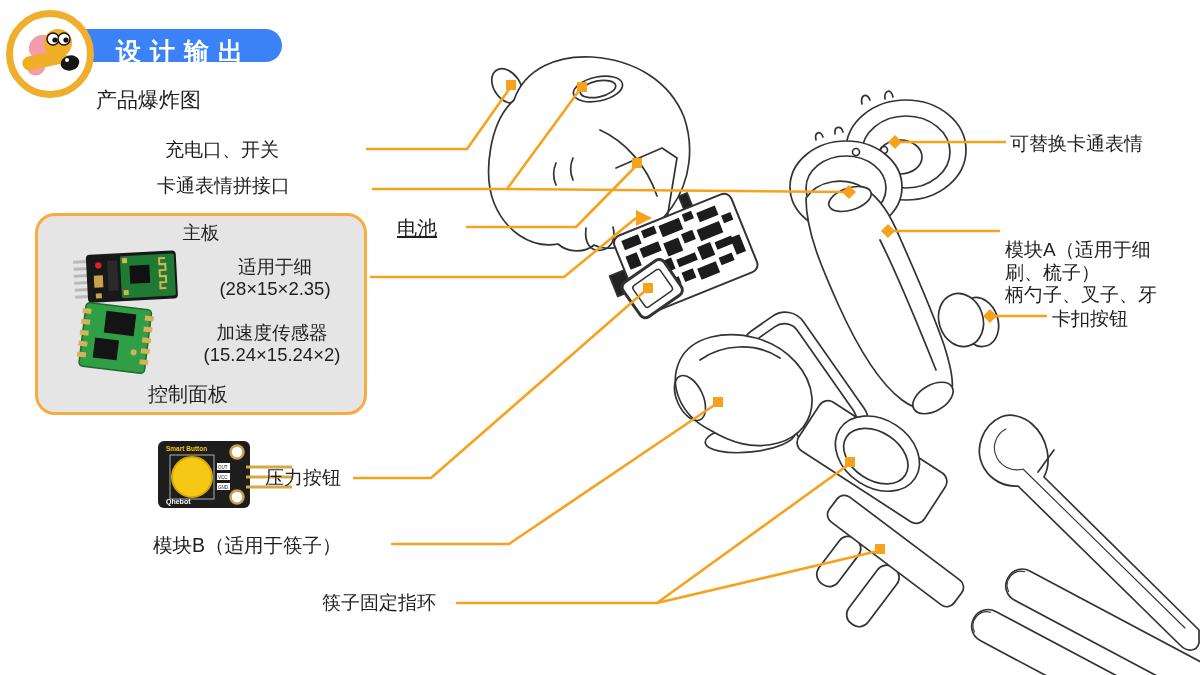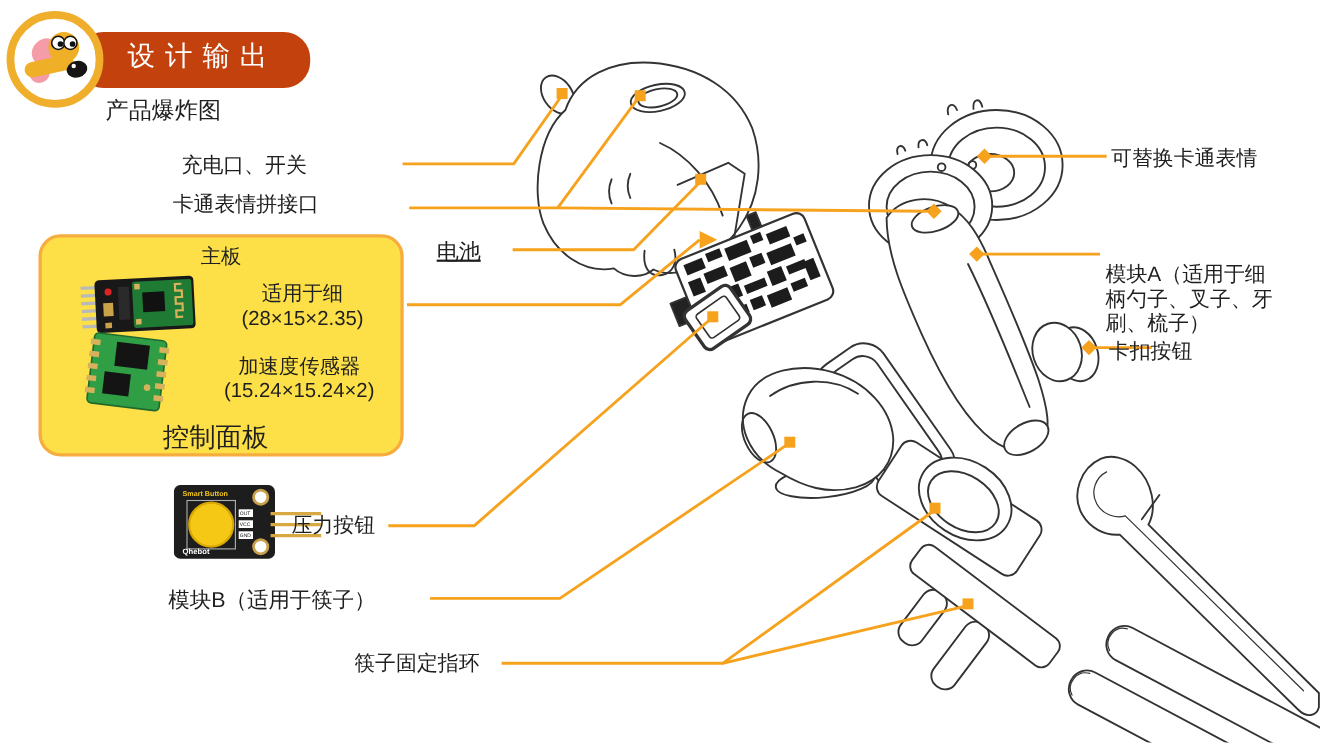--- a/index.html
+++ b/index.html
@@ -4,42 +4,42 @@
 <style>
   html,body{margin:0;padding:0;}
   body{
     width:1200px;height:675px;position:relative;overflow:hidden;
     background:#ffffff;color:#1f1f1f;
     font-family:"Liberation Sans","DejaVu Sans",sans-serif;
   }
   #art{position:absolute;left:0;top:0;z-index:1;}
   
   .badge{
-    position:absolute;left:70px;top:29px;height:51px;z-index:3;
-    background:#c2410c;border-radius:24px;
+    position:absolute;left:70px;top:29px;height:33px;z-index:3;
+    background:#3b82f6;border-radius:24px;
     padding:0 30px 0 46px;line-height:45px;
-    color:#fff;font-size:25px;font-weight:normal;letter-spacing:9px;
+    color:#fff;font-size:25px;font-weight:bold;letter-spacing:9px;
   }
   .logo{
     position:absolute;left:6px;top:10px;width:74px;height:74px;z-index:4;
     background:#fff;border:7px solid #EFAE2C;border-radius:50%;
   }
   .subtitle{position:absolute;left:96px;top:86px;z-index:3;font-size:21px;}
   
   .label{position:absolute;z-index:5;font-size:19px;white-space:nowrap;}
   .r{}
   
   .mb-box{
     position:absolute;left:35px;top:213px;width:332px;height:202px;z-index:4;
-    border:3px solid #F6AC3F;border-radius:20px;background:#fde047;box-sizing:border-box;
+    border:3px solid #F6AC3F;border-radius:20px;background:#e5e5e5;box-sizing:border-box;
   }
   .mb-title{position:absolute;left:0;top:4px;width:100%;text-align:center;font-size:18.5px;}
   .mb-bt-text{position:absolute;left:146px;top:40px;width:182px;text-align:center;font-size:18.5px;line-height:22px;}
   .mb-ac-text{position:absolute;left:138px;top:106px;width:192px;text-align:center;font-size:18.5px;line-height:22px;}
-  .mb-footer{position:absolute;left:110px;top:165px;font-size:24px;}
+  .mb-footer{position:absolute;left:110px;top:165px;font-size:20px;}
   .photo{position:absolute;}
   
   .moduleA{line-height:22.5px;white-space:nowrap;margin-top:44px;}
 </style>
 </head>
 <body>
 
 <svg id="art" width="1200" height="675" viewBox="0 0 1200 675">
 
   <g stroke="#333" stroke-width="1.7" fill="#fff" stroke-linejoin="round" stroke-linecap="round">
@@ -204,24 +204,24 @@
 
 <div class="label r" style="left:165px;top:137px;width:200px;">充电口、开关</div>
 <div class="label r" style="left:157px;top:173px;width:210px;">卡通表情拼接口</div>
 <div class="label" style="left:397px;top:215px;font-size:20px;text-decoration:underline;">电池</div>
 <div class="label" style="left:265px;top:465px;">压力按钮</div>
 <div class="label" style="left:153px;top:532px;font-size:19.5px;">模块B（适用于筷子）</div>
 <div class="label" style="left:322px;top:590px;">筷子固定指环</div>
 <div class="label" style="left:1010px;top:131px;">可替换卡通表情</div>
 <div class="label moduleA" style="left:1005px;top:195px;">
   <div>模块A（适用于细</div>
+  <div>刷、梳子）</div>
   <div>柄勺子、叉子、牙</div>
-  <div>刷、梳子）</div>
 </div>
-<div class="label" style="left:1008px;top:306px;">卡扣按钮</div>
+<div class="label" style="left:1052px;top:306px;">卡扣按钮</div>
 
 <div class="mb-box">
   <div class="mb-title">主板</div>
 
   <div class="photo" style="left:36px;top:36px;transform:rotate(-3deg);">
     <svg width="104" height="50" viewBox="0 0 104 50">
       <g fill="#b9b9b9">
           <rect x="0" y="6" width="15" height="3"></rect>
           <rect x="0" y="13" width="15" height="3"></rect>
           <rect x="0" y="20" width="15" height="3"></rect>

